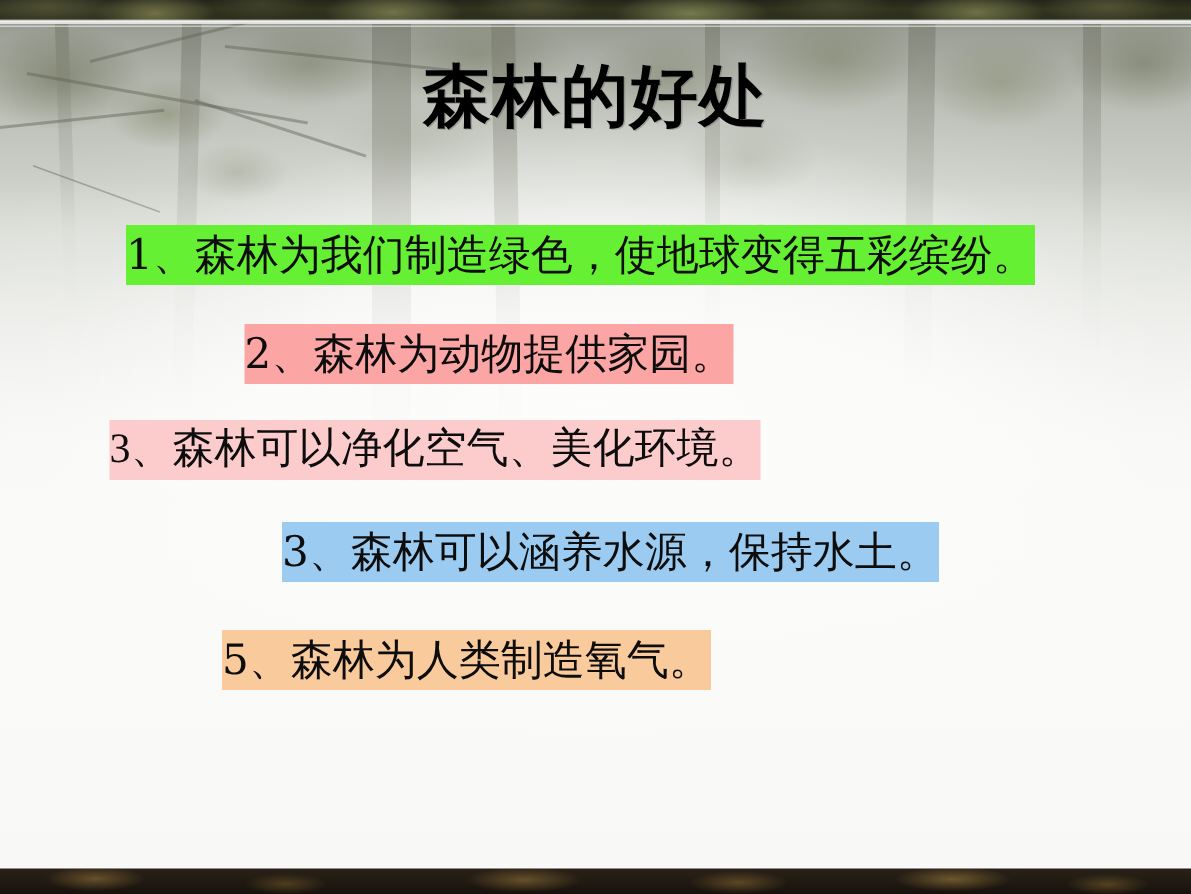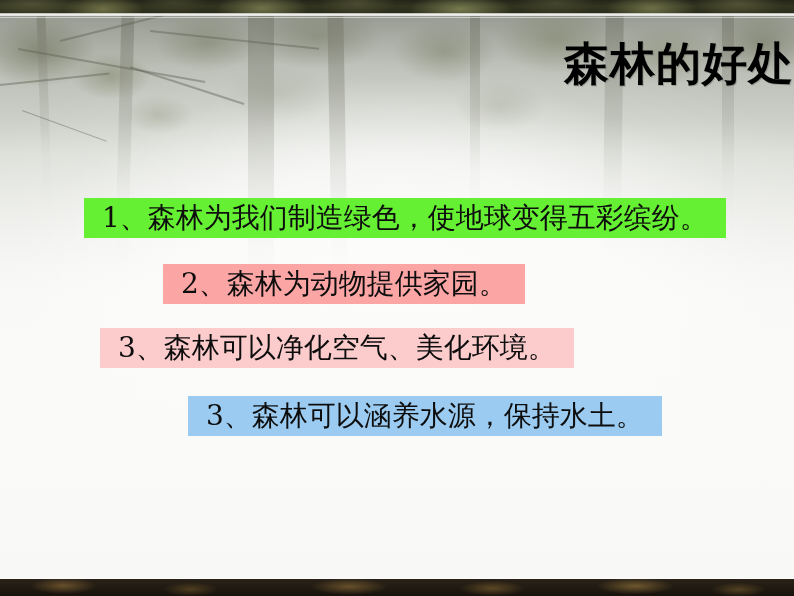--- a/index.html
+++ b/index.html
@@ -138,47 +138,46 @@
     left: 0; right: 0; bottom: 17px;
     height: 1px;
     background: rgba(255,255,255,0.55);
   }
 
   
   #title {
     position: absolute;
     left: 0; right: 0;
     top: 36px;
-    text-align: right;
+    text-align: center;
     font-family: "DejaVu Sans", "Liberation Sans", sans-serif;
     font-weight: bold;
     font-size: 45px;
     line-height: 56px;
     letter-spacing: 1px;
     color: #000000;
     text-shadow: 1px 1px 0 rgba(90,90,90,0.35);
     white-space: nowrap;
   }
 
   
   .hl {
     position: absolute;
     font-family: "DejaVu Serif", "Liberation Serif", serif;
     font-size: 28px;
     line-height: 40px;
     color: #0d0d0d;
     white-space: nowrap;
     box-sizing: border-box;
-    padding: 0 18px;
-    margin-top: 48px;
+    padding: 0 0;
   }
 
   .hl-1 { left: 84px;  top: 150px; background: #66f033; }
   .hl-2 { left: 163px; top: 216px; background: #fca5a5; }
-  .hl-3 { left: 100px;  top: 280px; background: #fccccd; }
+  .hl-3 { left: 73px;  top: 280px; background: #fccccd; font-family: Liberation Serif, serif; }
   .hl-4 { left: 188px; top: 348px; background: #9bcbf0; }
   .hl-5 { left: 148px; top: 420px; background: #f9cb9c; }
 </style>
 </head>
 <body>
 
 <div id="slide">
 
   <div class="bg-base"></div>
   <div class="foliage"></div>
@@ -210,14 +209,15 @@
   <div id="title">森林的好处</div>
 
   <div class="hl hl-1">1、森林为我们制造绿色，使地球变得五彩缤纷。</div>
 
   <div class="hl hl-2">2、森林为动物提供家园。</div>
 
   <div class="hl hl-3">3、森林可以净化空气、美化环境。</div>
 
   <div class="hl hl-4">3、森林可以涵养水源，保持水土。</div>
 
+  <div class="hl hl-5">5、森林为人类制造氧气。</div>
 
 </div>
 
 </body></html>

